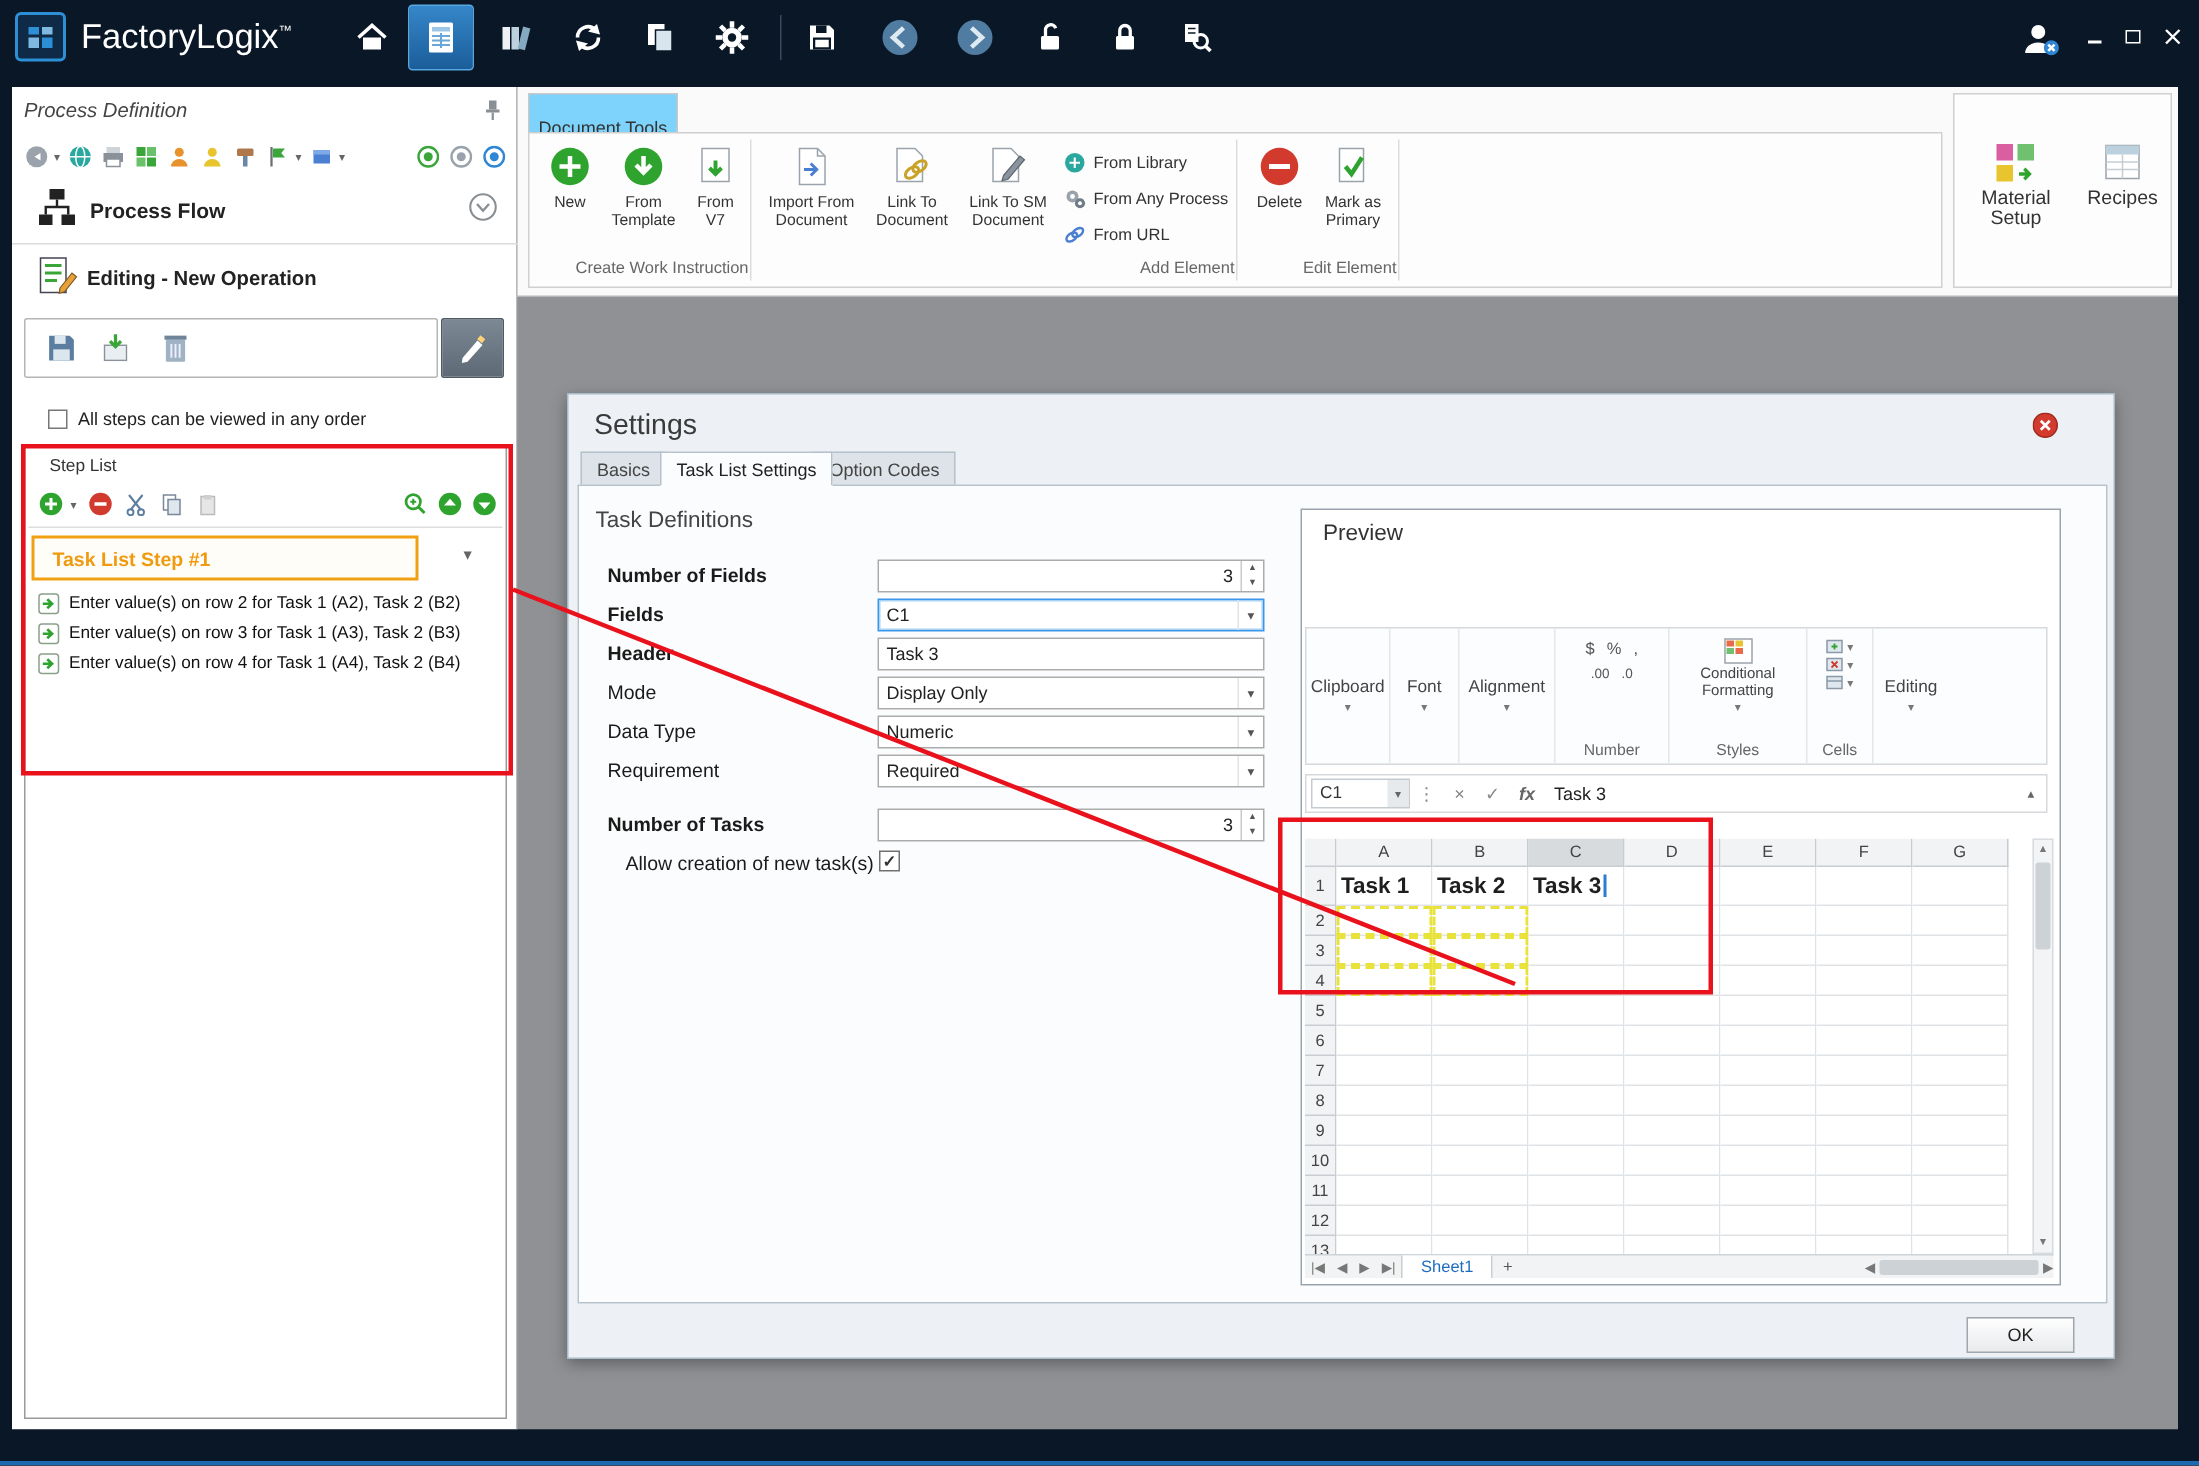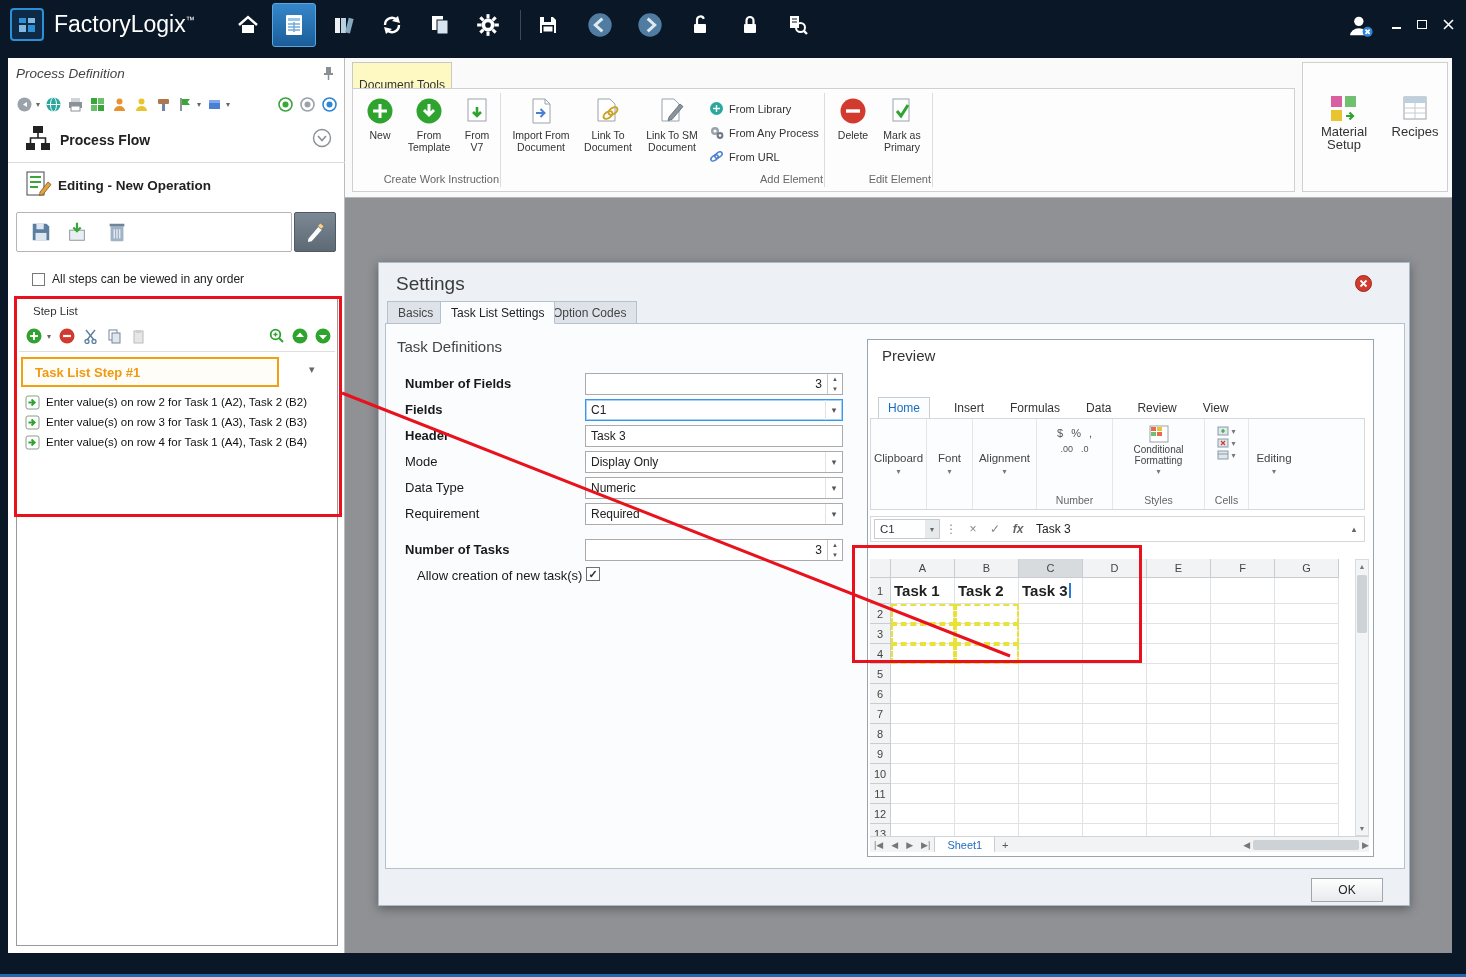--- a/index.html
+++ b/index.html
@@ -42,21 +42,21 @@
   .sl-right{margin-left:auto;display:flex;gap:6px;align-items:center;}
   .sl-sep{position:absolute;left:2px;top:54px;width:316px;height:1px;background:#dedede;}
   .sel-step{position:absolute;left:4px;top:60px;width:258px;height:30px;border:2px solid #f0a013;background:#fffdf7;display:flex;align-items:center;padding-left:12px;font-size:13px;font-weight:bold;color:#f09a10;}
   .sel-chev{position:absolute;left:292px;top:66px;font-size:11px;color:#666;}
   .step-items{position:absolute;left:8px;top:98px;width:300px;}
   .step-item{display:flex;gap:6px;margin-bottom:5px;}
   .step-item .txt{font-size:11.5px;font-weight:normal;color:#111;line-height:15px;width:272px;}
 
   
   #ribbon{position:absolute;left:345px;top:58px;width:1107px;height:140px;background:#fafafa;border-bottom:1px solid #b4b8bc;}
-  .doc-tab{position:absolute;left:7px;top:4px;width:100px;height:44px;background:#fef9c3;border:1px solid #c8c8c8;border-bottom:none;display:flex;align-items:center;justify-content:center;font-size:12px;color:#333;}
+  .doc-tab{position:absolute;left:7px;top:4px;width:100px;height:44px;background:#7dd3fc;border:1px solid #c8c8c8;border-bottom:none;display:flex;align-items:center;justify-content:center;font-size:12px;color:#333;}
   .groups-box{position:absolute;left:7px;top:30px;width:943px;height:104px;border:1px solid #d0d0d0;background:#fdfdfd;}
   .rb-item{position:absolute;top:6px;text-align:center;font-size:10.5px;color:#333;line-height:12px;}
   .rb-item .ic{height:32px;display:flex;align-items:center;justify-content:center;margin-bottom:2px;}
   .rb-small{position:absolute;display:flex;align-items:center;gap:5px;font-size:11px;color:#333;}
   .grp-label{position:absolute;top:84px;font-size:11px;color:#666;text-align:right;}
   .vsep{position:absolute;top:4px;width:1px;height:94px;background:#ddd;}
   .right-box{position:absolute;left:957px;top:4px;width:146px;height:130px;border:1px solid #d0d0d0;background:#fdfdfd;}
   .rb2-item{position:absolute;top:28px;text-align:center;font-size:13px;color:#333;line-height:13px;}
 
   
@@ -719,28 +719,20 @@
     </div>
 
     <div class="f-label" style="left:31px;top:244px">Allow creation of new task(s)</div>
     <div class="allow-chk" style="top:243px">
         <span>✓</span>
       </div>
 
     <div id="preview">
       <div class="pv-title">Preview</div>
 
-      <div class="xl-tabs">
-        <span class="xl-tab active">Home</span>
-        <span class="xl-tab">Insert</span>
-        <span class="xl-tab">Formulas</span>
-        <span class="xl-tab">Data</span>
-        <span class="xl-tab">Review</span>
-        <span class="xl-tab">View</span>
-      </div>
 
       <div class="xl-band">
         <div class="xgrp" style="left:0;width:56px">
           <span>Clipboard</span>
             <span class="gcaret">▾</span>
         </div>
         <div class="xgrp" style="left:56px;width:46px">
           <span>Font</span>
             <span class="gcaret">▾</span>
         </div>

